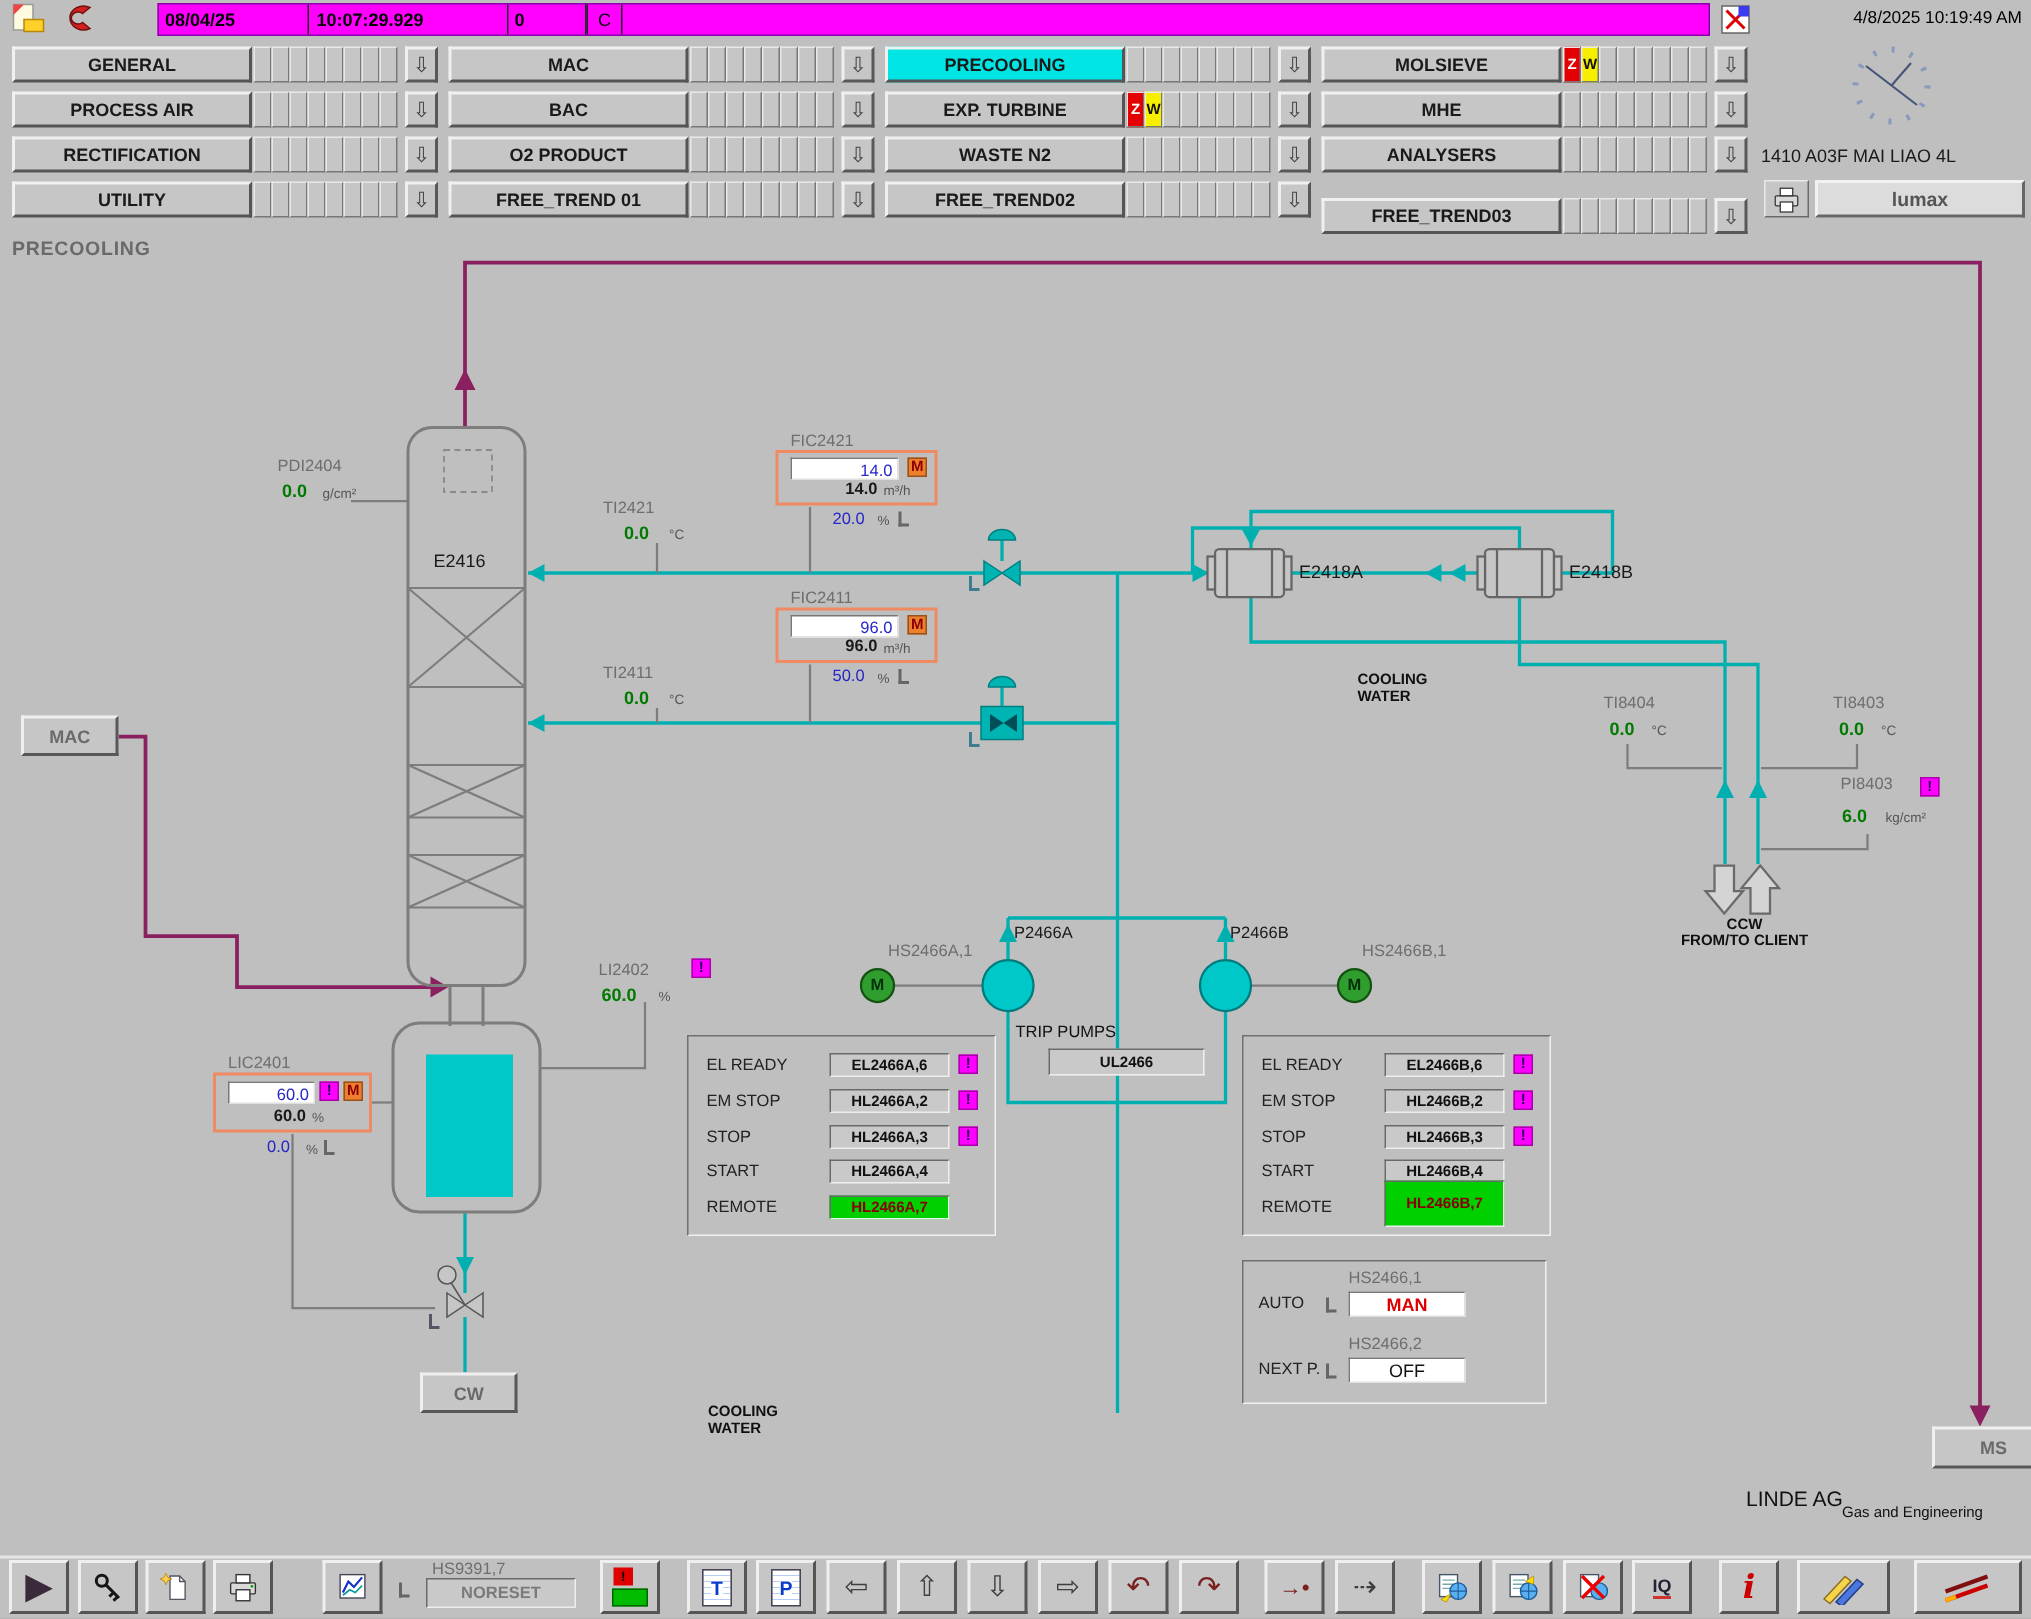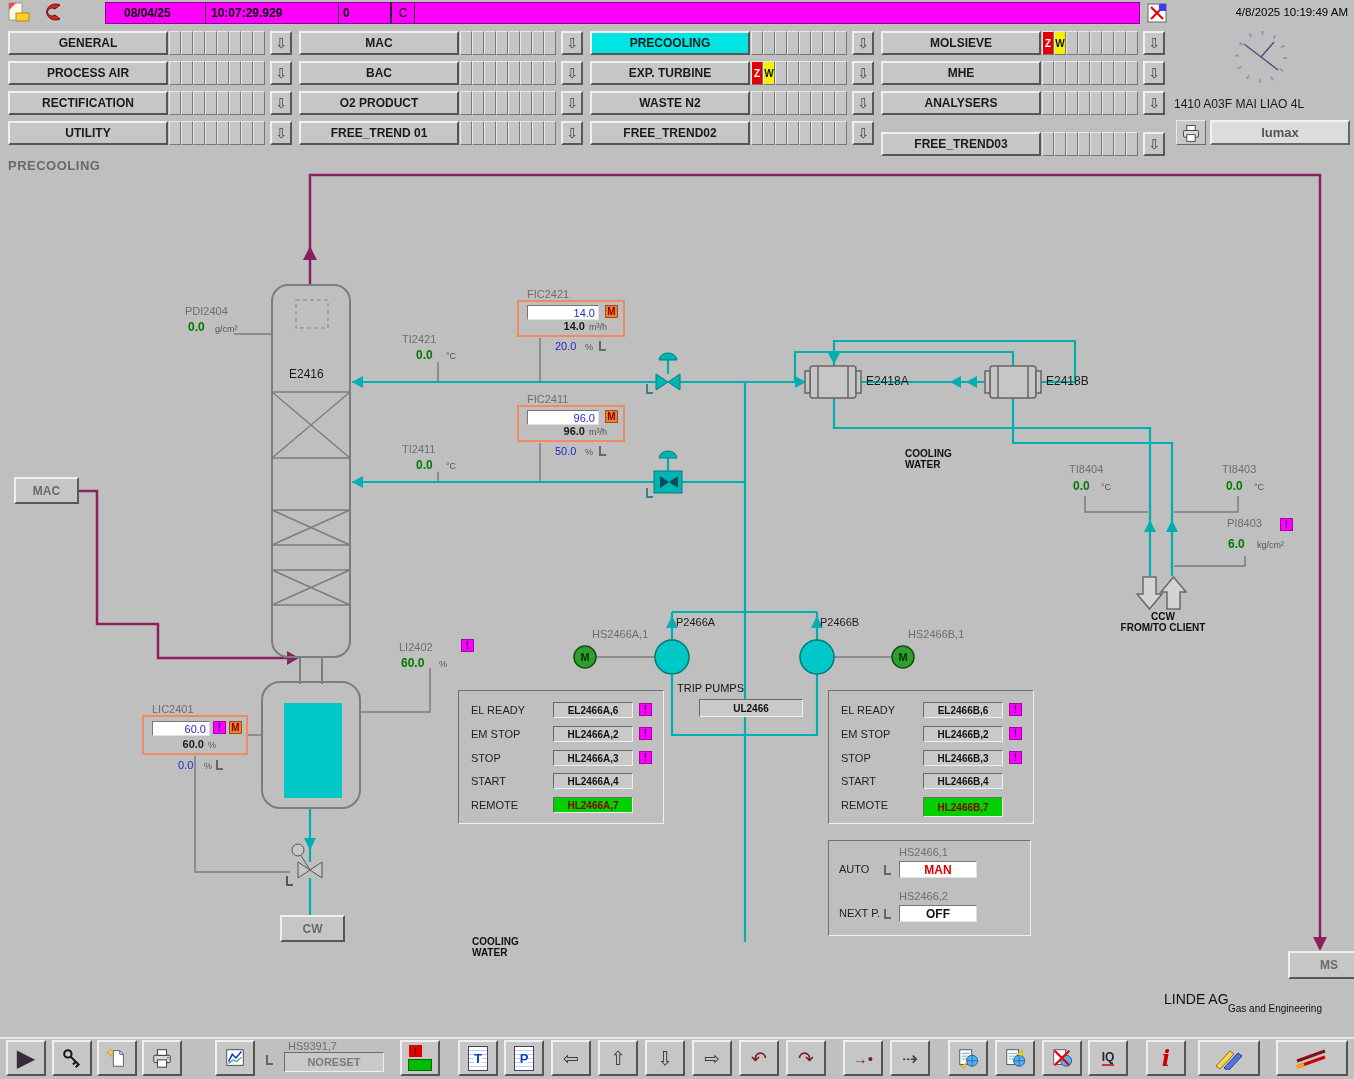--- a/index.html
+++ b/index.html
@@ -170,21 +170,21 @@
         <polygon points="3,2 10,2 3,9" fill="#e44"></polygon>
         <rect x="10" y="12" width="13" height="8" fill="#ffd02a" stroke="#b8860b"></rect>
       </svg>
   </div>
   <div class="abs" style="left:38px;top:1px;width:26px;height:22px">
     <svg viewBox="0 0 26 22" width="26" height="22">
         <path d="M22,4 A9,8 0 1 0 22,18 L17,14 A4.5,4 0 1 1 17,8 Z" fill="#d42020" stroke="#701010"></path>
       </svg>
   </div>
   <div class="abs alarmline" style="left:105px;top:2px;width:1035px;height:22px">
-    <span style="width:100px;border-right:1px solid #222;padding-left:18px;font-weight:bold">08/04/25</span>
+    <span style="width:100px;border-right:1px solid #222;padding-left:4px;font-weight:bold">08/04/25</span>
     <span style="width:133px;border-right:1px solid #222;padding-left:5px;font-weight:bold">10:07:29.929</span>
     <span style="width:52px;border-right:1px solid #222;padding-left:4px;font-weight:bold">0</span>
     <span style="width:24px;border-left:1px solid #222;border-right:1px solid #222;justify-content:center">C</span>
   </div>
   <div class="abs" style="left:1146px;top:2px;width:22px;height:22px">
     <svg viewBox="0 0 22 22" width="22" height="22">
         <rect x="2" y="2" width="18" height="18" fill="#fff" stroke="#666"></rect>
         <path d="M5,5 L17,17 M17,5 L5,17" stroke="#d00" stroke-width="2"></path>
         <rect x="13" y="2" width="7" height="7" fill="#3a3af0"></rect>
       </svg>
@@ -549,32 +549,32 @@
     <div class="alarm-badge" style="position:absolute;left:180px;top:12px">!</div>
     <div class="rowlabel" style="position:absolute;left:12px;top:37px">EM STOP</div>
     <div class="inset-field ptag" style="position:absolute;left:94px;top:35px;width:80px;height:16px">HL2466B,2</div>
     <div class="alarm-badge" style="position:absolute;left:180px;top:36px">!</div>
     <div class="rowlabel" style="position:absolute;left:12px;top:61px">STOP</div>
     <div class="inset-field ptag" style="position:absolute;left:94px;top:59px;width:80px;height:16px">HL2466B,3</div>
     <div class="alarm-badge" style="position:absolute;left:180px;top:60px">!</div>
     <div class="rowlabel" style="position:absolute;left:12px;top:84px">START</div>
     <div class="inset-field ptag" style="position:absolute;left:94px;top:82px;width:80px;height:16px">HL2466B,4</div>
     <div class="rowlabel" style="position:absolute;left:12px;top:108px">REMOTE</div>
-    <div class="inset-field ptag remote" style="position:absolute;left:94px;top:106px;width:80px;height:20px">HL2466B,7</div>
+    <div class="inset-field ptag remote" style="position:absolute;left:94px;top:96px;width:80px;height:31px">HL2466B,7</div>
   </div>
 
   <div class="abs sunkpanel" style="left:828px;top:840px;width:203px;height:96px">
     <div class="rowlabel" style="position:absolute;left:10px;top:22px">AUTO</div>
     <div class="tag" style="position:absolute;left:70px;top:5px">HS2466,1</div>
     <div class="lbr" style="position:absolute;left:55px;top:24px"></div>
     <div class="white-field ctr" style="position:absolute;left:70px;top:20px;width:78px;height:17px;font-weight:bold;font-size:12px;color:#dd0000">MAN</div>
     <div class="rowlabel" style="position:absolute;left:10px;top:66px">NEXT P.</div>
     <div class="tag" style="position:absolute;left:70px;top:49px">HS2466,2</div>
     <div class="lbr" style="position:absolute;left:55px;top:68px"></div>
-    <div class="white-field ctr" style="position:absolute;left:70px;top:64px;width:78px;height:17px;font-weight:bold;font-size:12px;color:#111">OFF</div>
+    <div class="white-field ctr" style="position:absolute;left:70px;top:64px;width:78px;height:17px;font-weight:normal;font-size:12px;color:#111">OFF</div>
   </div>
 
   <div class="abs slabel preline" style="left:472px;top:936px">COOLING
 WATER</div>
   <div class="abs" style="left:1164px;top:991px;font-size:14px;font-weight:normal;color:#111">LINDE AG</div>
   <div class="abs" style="left:1228px;top:1003px;font-size:10px;color:#111">Gas and Engineering</div>
 
   <div class="abs lbr" style="left:646px;top:384px;border-color:#3d7d8d"></div>
   <div class="abs lbr" style="left:646px;top:488px;border-color:#3d7d8d"></div>
   <div class="abs lbr" style="left:286px;top:876px;border-color:#556"></div>

